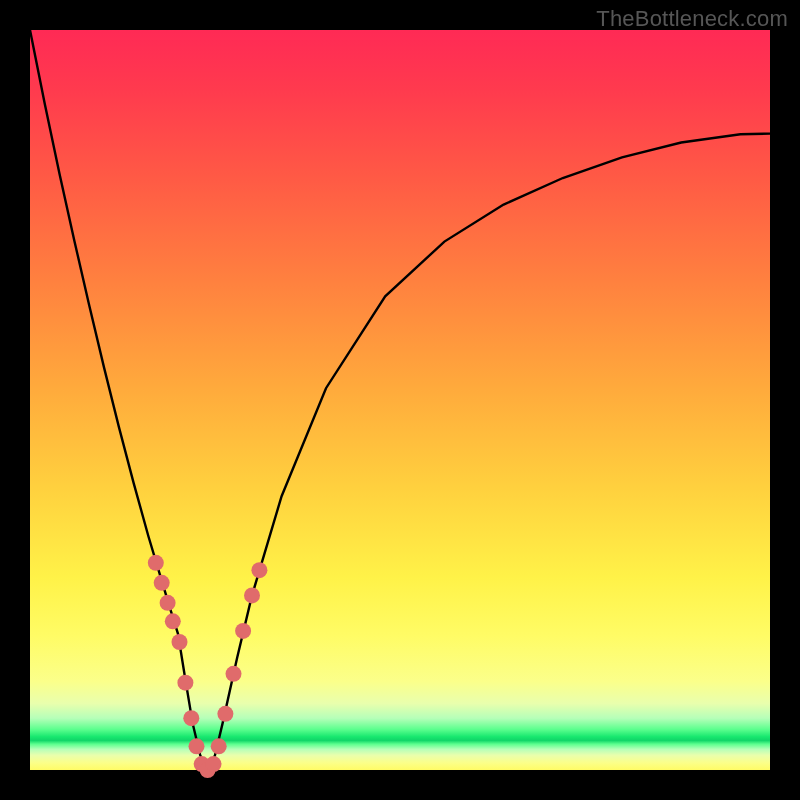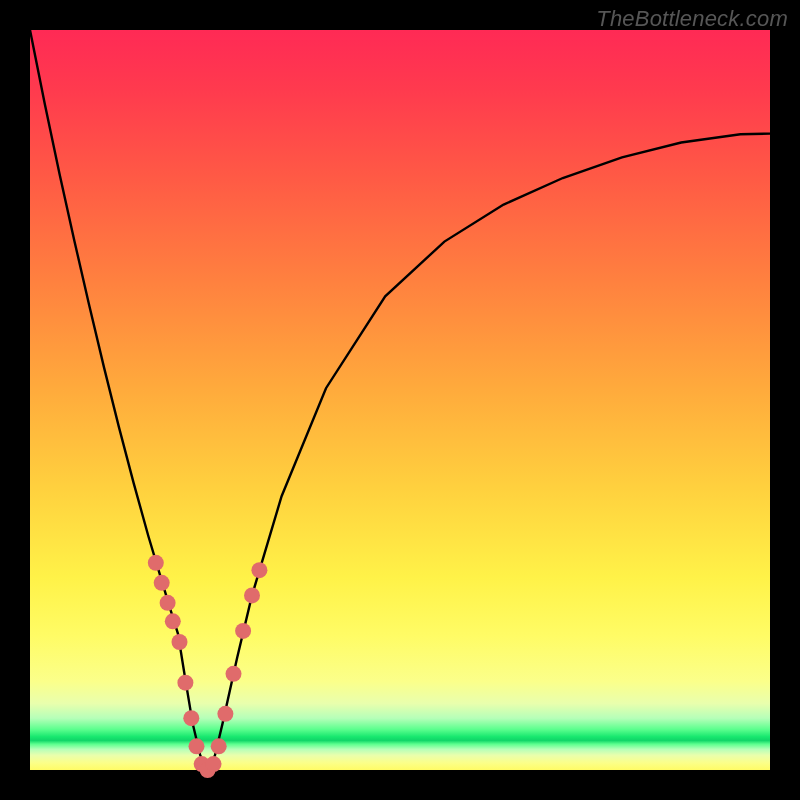--- a/index.html
+++ b/index.html
@@ -9,21 +9,20 @@
     height: 800px;
     overflow: hidden;
     background: #000;
     font-family: Arial, Helvetica, sans-serif;
   }
   .frame {
     position: relative;
     width: 800px;
     height: 695px;
     background: #000;
-    font-style: italic;
   }
   .plot {
     position: absolute;
     left: 30px;
     top: 30px;
     width: 740px;
     height: 740px;
     
     background: linear-gradient(
       to bottom,

